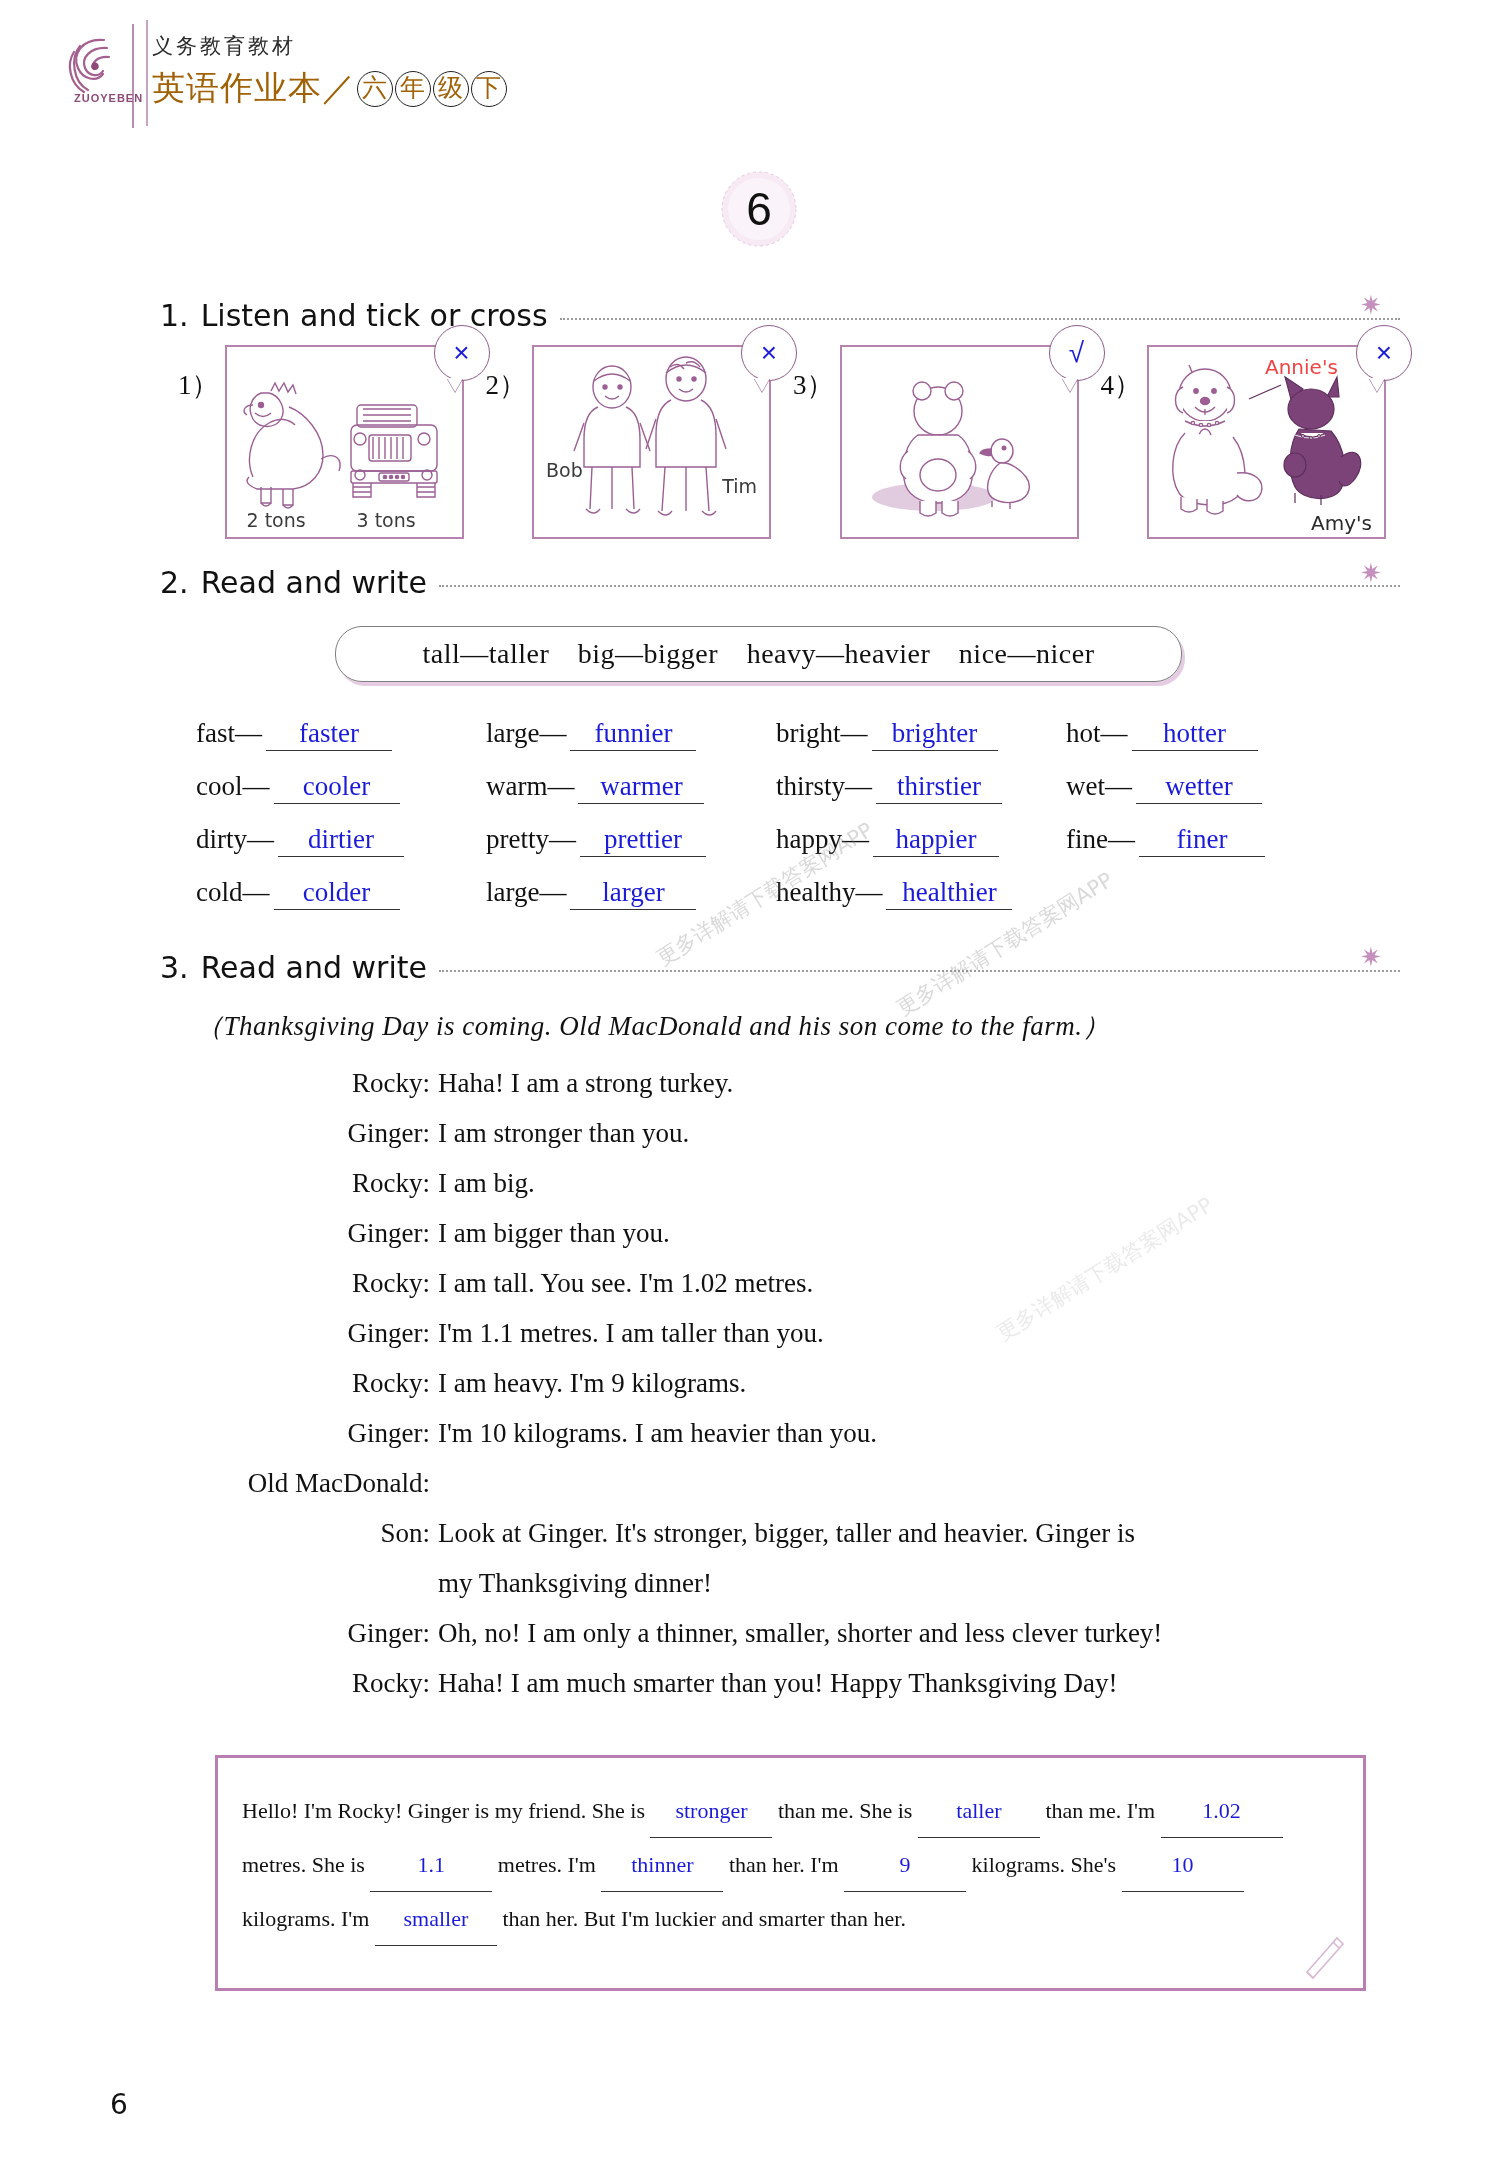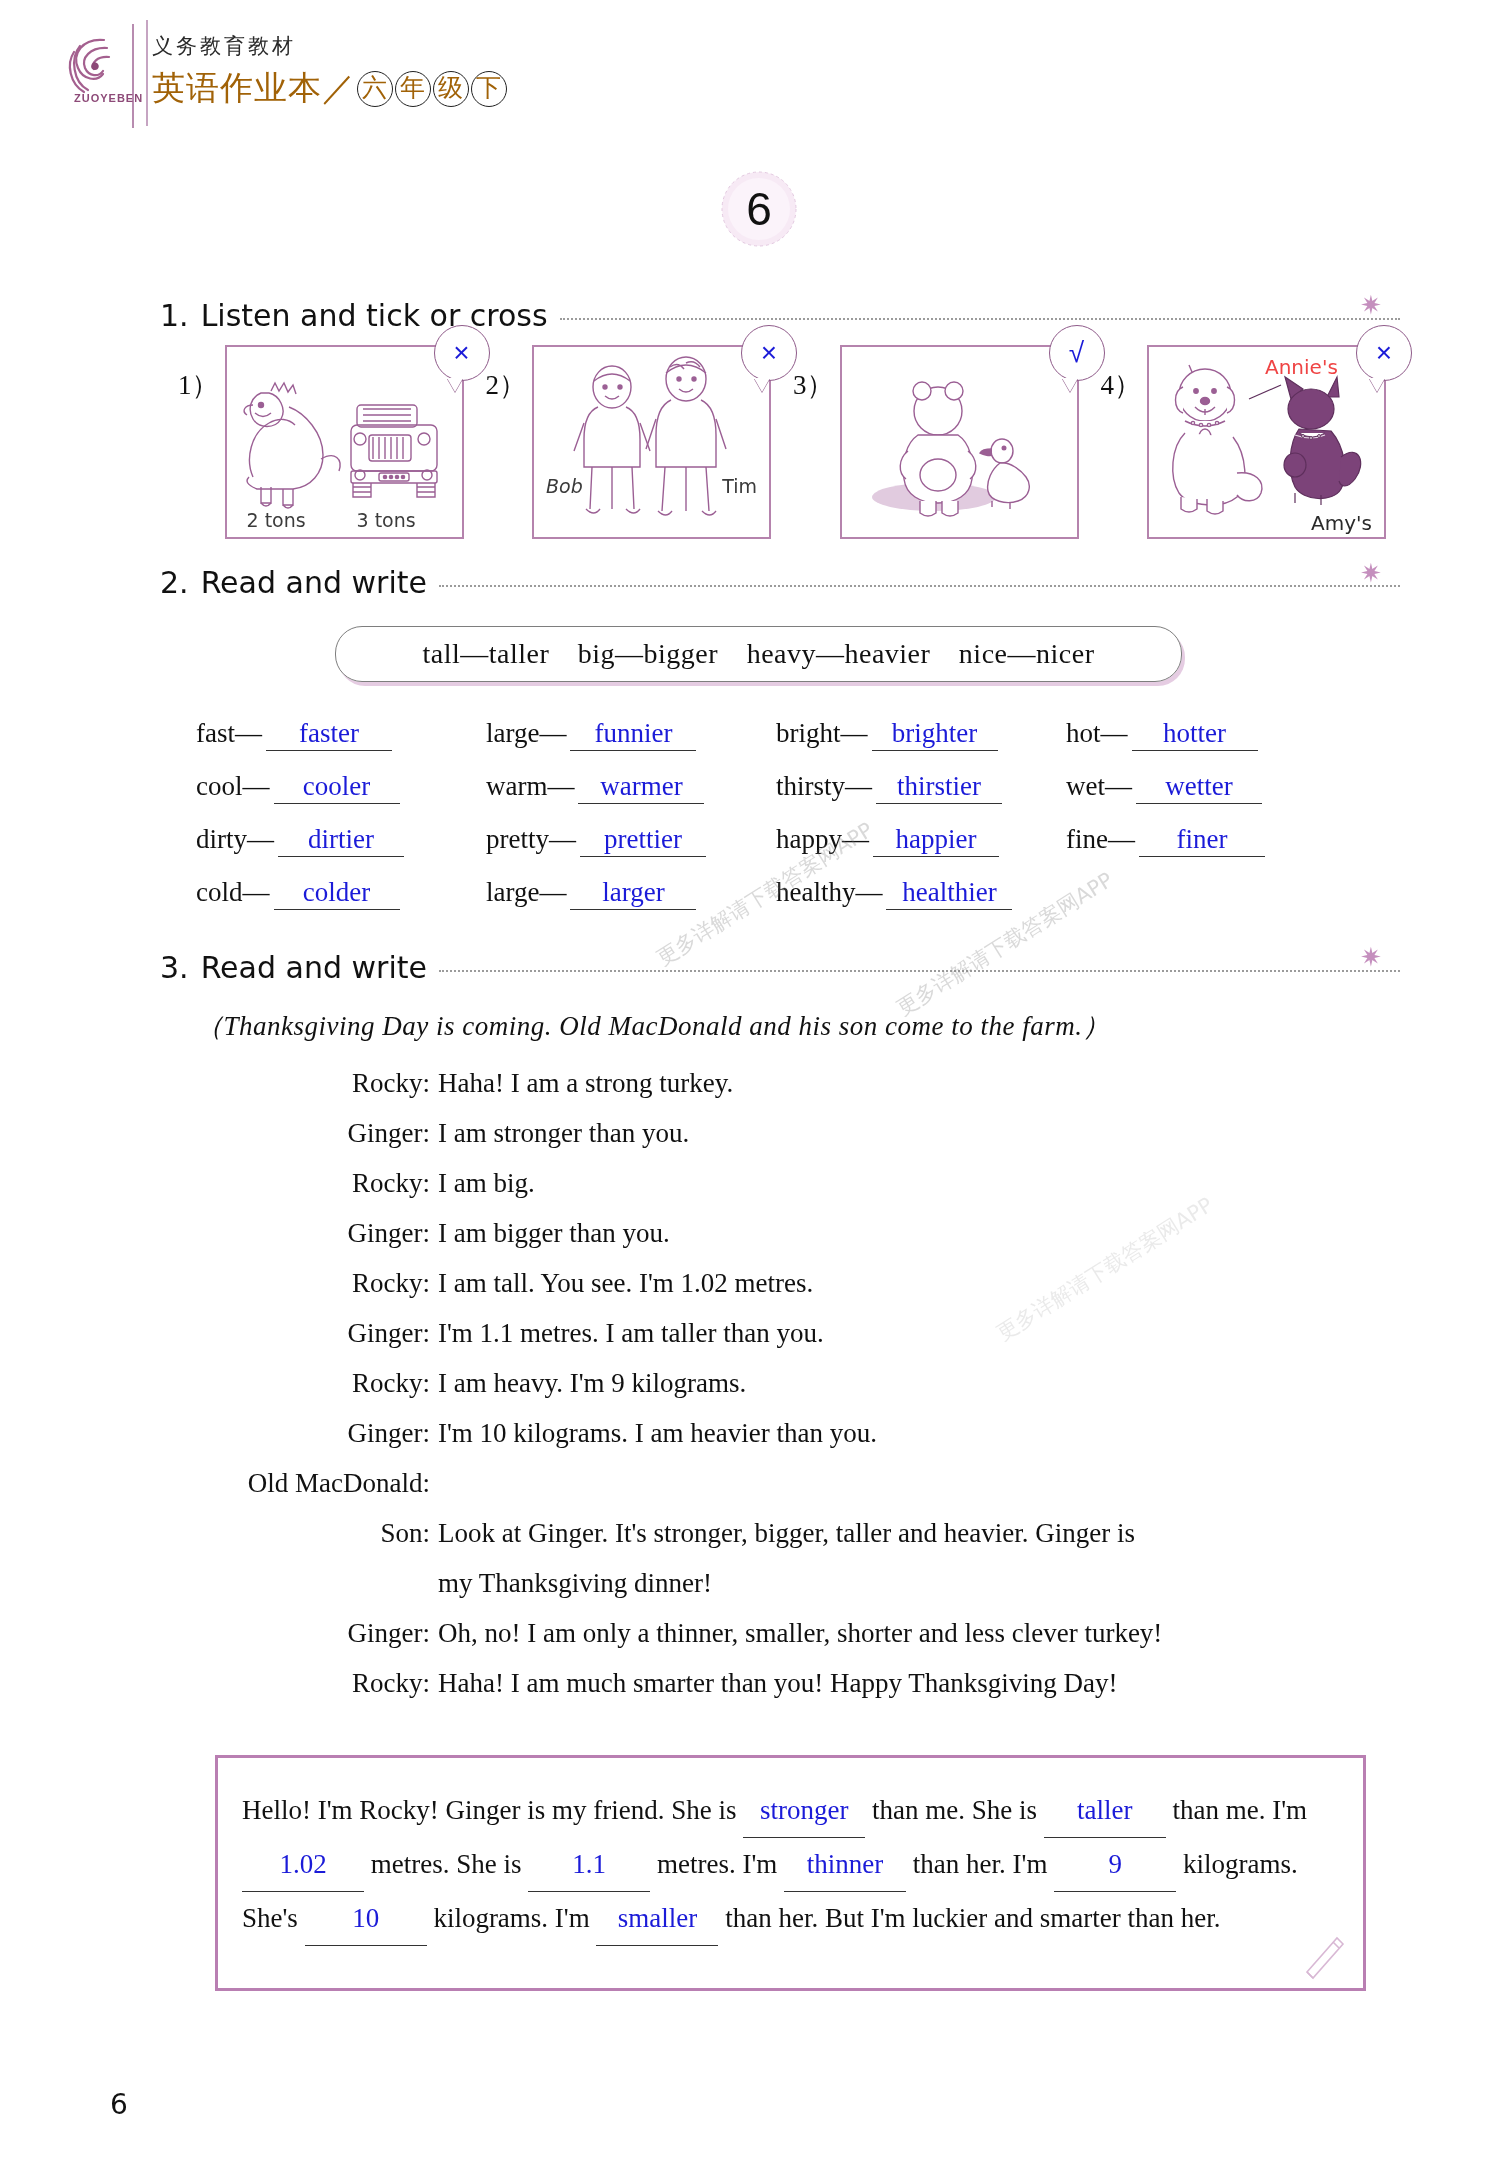--- a/index.html
+++ b/index.html
@@ -71,21 +71,21 @@
              font-style:italic;font-size:27px;letter-spacing:.5px;}
   .dialogue{position:absolute;left:180px;top:1058px;width:1180px;}
   .dline{display:flex;font-size:27px;line-height:50px;}
   .dline .who{width:250px;text-align:right;white-space:nowrap;padding-right:8px;flex:none;}
   .dline .txt{flex:1;}
   .dline.cont .who{visibility:hidden;}
 
   
   .sumbox{position:absolute;left:215px;top:1755px;width:1145px;height:230px;
           border:3px solid #b97fb2;}
-  .sumbox .inner{padding:26px 24px 0 24px;font-size:27px;line-height:53px;}
+  .sumbox .inner{padding:26px 24px 0 24px;font-size:22px;line-height:53px;}
   .blank{display:inline-block;border-bottom:1.4px solid #333;min-width:112px;text-align:center;
          color:#1b1bd8;padding:0 5px;}
   .pencil{position:absolute;right:14px;bottom:8px;width:52px;height:52px;opacity:.55;}
 
   
   .wm{position:absolute;color:rgba(120,120,120,.28);font-size:21px;
       font-family:"DejaVu Sans",sans-serif;transform:rotate(-32deg);white-space:nowrap;pointer-events:none;}
 
   .pageno{position:absolute;left:110px;top:2088px;font-size:28px;font-family:"DejaVu Sans",sans-serif;color:#111;}
   .leftbar{position:absolute;left:146px;top:20px;width:2px;height:106px;background:#c6a4c2;}
@@ -208,21 +208,21 @@
             <circle cx="145" cy="32" r="2" fill="#9b5f94"></circle>
               <circle cx="160" cy="32" r="2" fill="#9b5f94"></circle>
             <path d="M145 42 q7 6 14 0"></path>
             <path d="M137 53 C126 58 122 70 122 88 L122 120 L182 120 L182 88 C182 70 178 58 167 53"></path>
             <path d="M122 72 L112 102 M182 72 L192 102"></path>
             <path d="M131 120 L128 164 M152 120 L152 164 M172 120 L175 164"></path>
             <path d="M124 164 q8 8 14 0 M168 164 q8 8 14 0"></path>
           </g>
         </svg>
       </div>
-      <div class="cap" style="left:14px;bottom:42px;font-style:italic;">Bob</div>
+      <div class="cap" style="left:14px;bottom:58px;">Bob</div>
       <div class="cap" style="right:14px;bottom:42px;text-align:right;">Tim</div>
       <div class="bubble">
         <span>×</span>
         <span class="tail"></span>
       </div>
     </div>
 
     <span class="q-num" style="margin-left:20px;">3）</span>
     <div class="pic-wrap">
       <div class="pic-box">

